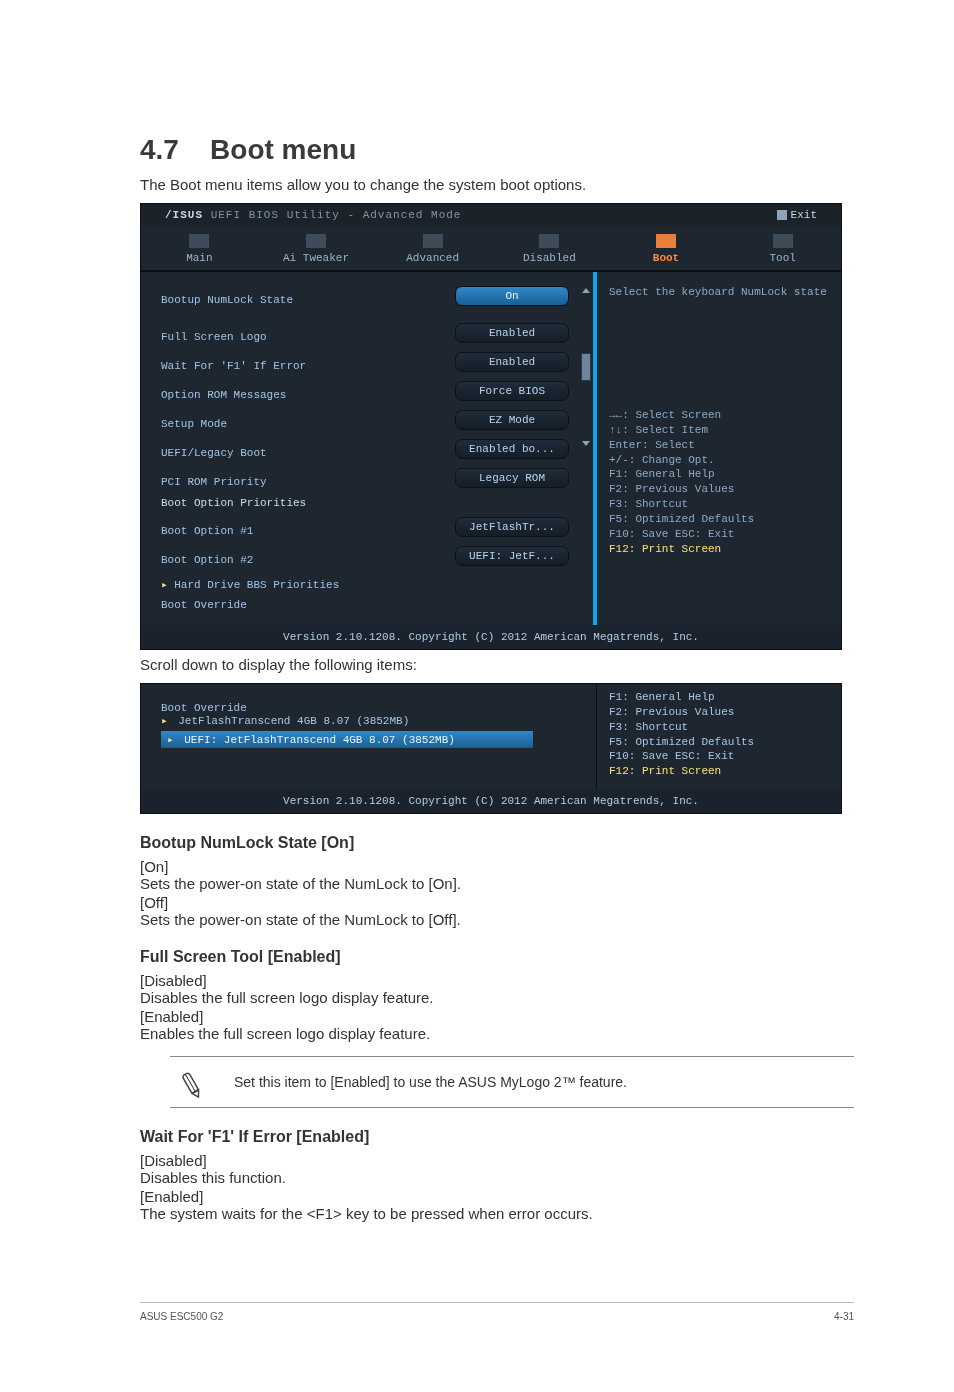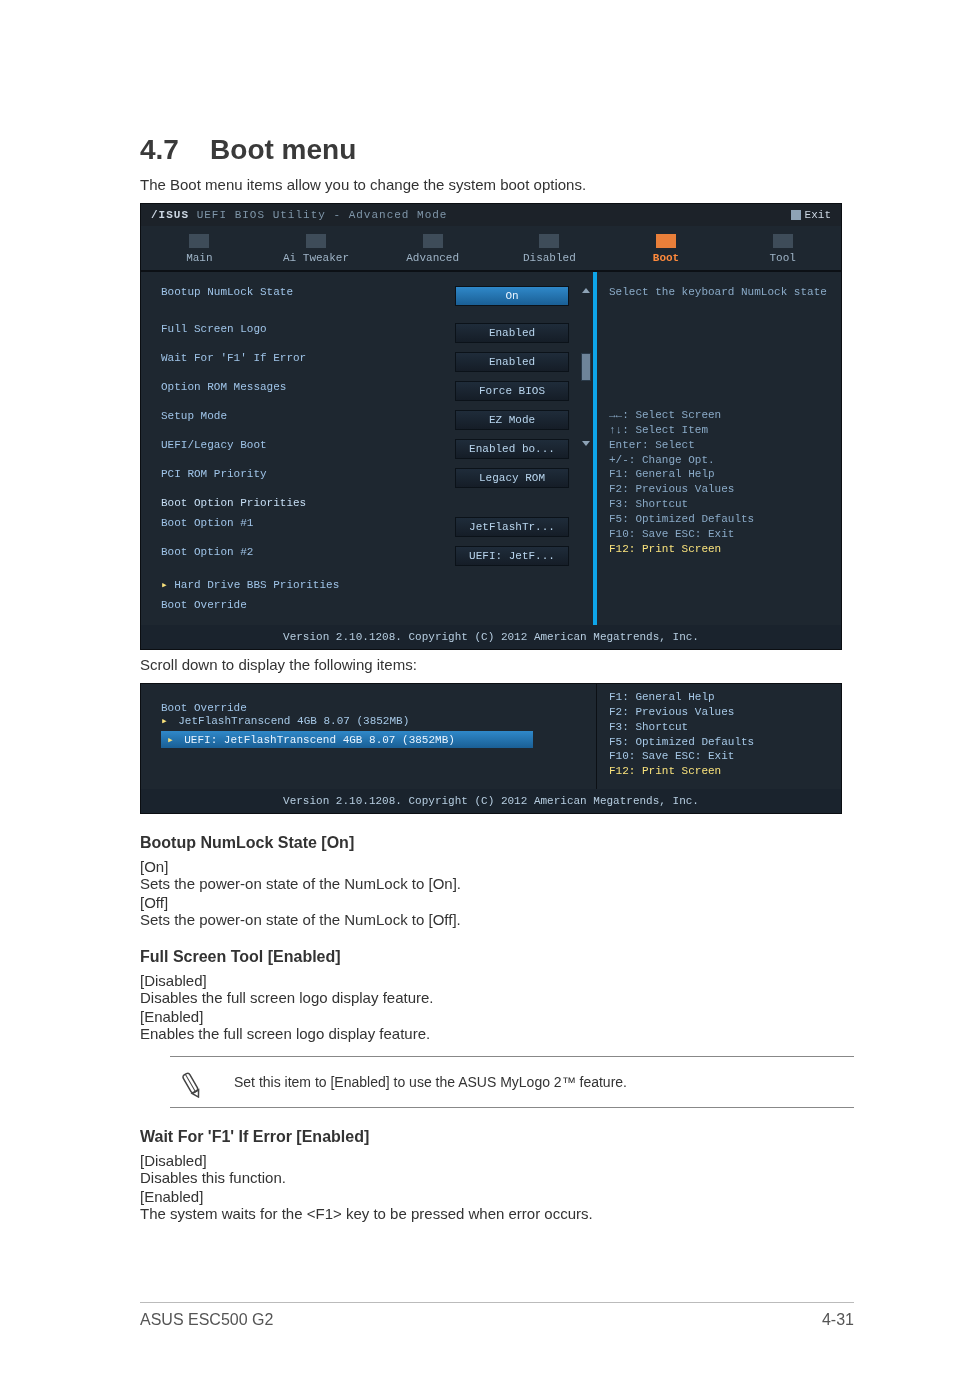--- a/index.html
+++ b/index.html
@@ -33,21 +33,21 @@
     color: #a6c8e6;
     font-family: "Courier New", monospace;
     font-size: 11px;
     margin-bottom: 6px;
   }
   .bios-titlebar {
     display: flex;
     justify-content: space-between;
     align-items: center;
     height: 22px;
-    padding: 0 10px;
+    padding: 0 24px;
     background: #1c2229;
     color: #7f96a9;
     gap: 14px;
   }
   .bios-brand { letter-spacing: 1px; }
   .bios-exit {
     display: inline-flex;
     align-items: center;
     gap: 4px;
     color: #cbd6e2;
@@ -86,34 +86,34 @@
     padding: 14px 10px 14px 20px;
   }
   .bios-right {
     width: 220px;
     padding: 14px 12px;
     border-left: 4px solid #0ea5e9;
     color: #8aaac7;
   }
   .bios-row {
     display: flex;
-    align-items: flex-start;
+    align-items: flex-end;
     justify-content: space-between;
     margin-bottom: 9px;
   }
   .bios-label { color: #9fc4e8; }
   .bios-group-title { color: #c7dff5; margin: 6px 0 8px; }
   .bios-sub { color: #f9e27c; }
   .bios-footer-label { color: #9fc4e8; margin-top: 8px; }
 
   .bios-pill {
     min-width: 96px;
     text-align: center;
     padding: 3px 8px;
-    border-radius: 0;
+    border-radius: 7px;
     background: linear-gradient(#1f2c3a, #151d27);
     border: 1px solid #0b1219;
     color: #b8d5ee;
   }
   .bios-pill.selected {
     background: linear-gradient(#2f88c9, #1a5f95);
     color: #e8f4ff;
   }
 
   .hint-list div { line-height: 1.35; }
@@ -209,21 +209,21 @@
     font-size: 14px;
   }
   .note-icon {
     width: 34px; height: 30px;
     transform: rotate(-30deg);
   }
 
   .page-footer {
     display: flex;
     justify-content: space-between;
-    font-size: 16px;
+    font-size: 10px;
     color: #555;
     border-top: 1px solid #bbb;
     padding-top: 8px;
     margin-top: 80px;
   }
 </style>
 </head>
 <body>
 
 <div class="page">

